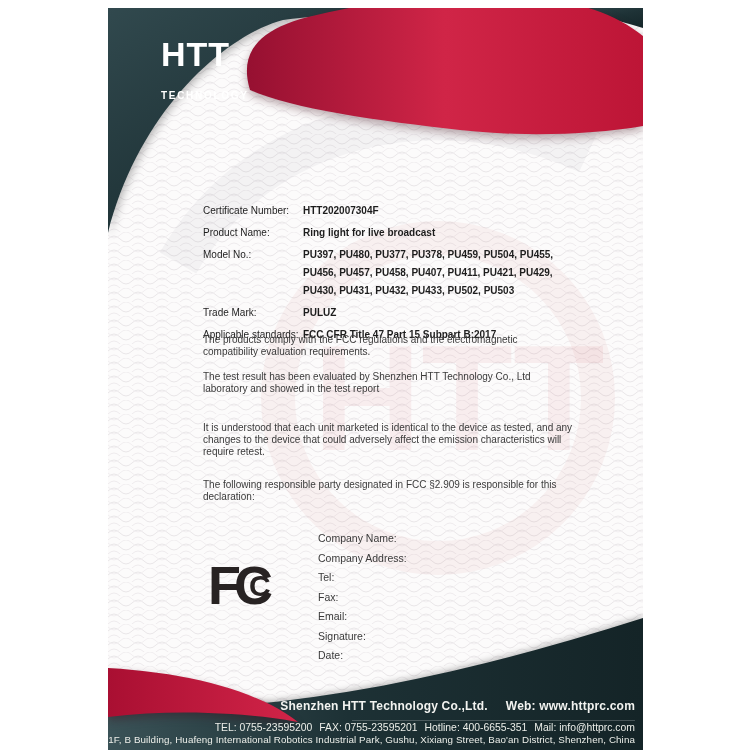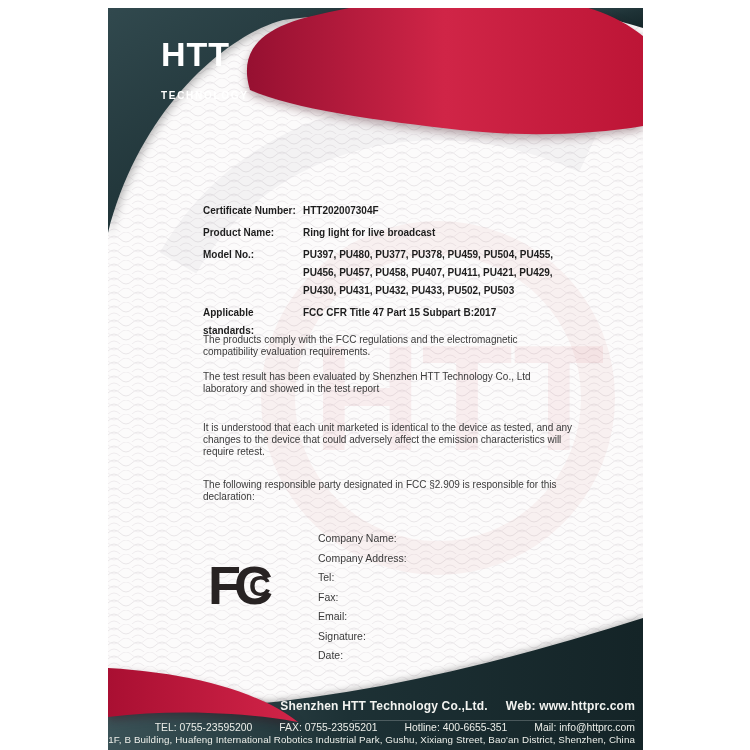--- a/index.html
+++ b/index.html
@@ -22,21 +22,21 @@
   .brand-main{font-size:34px;font-weight:700;letter-spacing:1px;line-height:36px;}
   .brand-sub{font-size:10px;font-weight:700;letter-spacing:1.7px;margin-top:18px;}
 
   .title{
     position:absolute;left:0;top:153px;width:535px;text-align:center;z-index:2;
     font-size:15px;font-weight:700;letter-spacing:.3px;color:#151515;
   }
 
   .fields{position:absolute;left:95px;top:194px;width:400px;z-index:2;}
   .frow{display:flex;align-items:flex-start;margin-bottom:4px;}
-  .flabel{width:100px;flex:0 0 100px;font-size:10px;font-weight:700;color:#1d1d1d;line-height:18px;}
+  .flabel{width:100px;flex:0 0 100px;font-size:10px;font-weight:400;color:#1d1d1d;line-height:18px;}
   .fvalue{font-size:10px;font-weight:700;color:#1d1d1d;line-height:18px;white-space:pre-line;}
 
   .para{position:absolute;left:95px;z-index:2;font-size:10px;line-height:12px;color:#3a3a3a;}
   .p1{top:326px;width:372px;}
   .p2{top:363px;width:372px;}
   .report{top:399px;left:150px;font-weight:700;color:#1d1d1d;}
   .report .rv{margin-left:12px;}
   .p3{top:414px;width:382px;}
   .p4{top:471px;width:366px;}
 
@@ -44,21 +44,21 @@
   .fcc-f{position:absolute;left:0;top:0;font-size:54px;font-weight:800;line-height:50px;}
   .fcc-c1{position:absolute;left:26px;top:0;font-size:54px;font-weight:800;line-height:50px;}
   .fcc-c2{position:absolute;left:41px;top:12px;font-size:30px;font-weight:800;line-height:28px;}
 
   .resp{position:absolute;left:210px;top:521px;z-index:2;}
   .resp-line{font-size:10.5px;line-height:19.5px;color:#3a3a3a;}
 
   .footer-text{position:absolute;right:8px;top:691px;z-index:2;text-align:right;color:#f2f3f0;}
   .ft1{font-size:12px;font-weight:700;letter-spacing:.2px;}
   .ft1 .web{margin-left:18px;}
-  .ft2{margin-top:9px;font-size:10.4px;display:flex;justify-content:flex-end;gap:27px;color:#eceee9;}
+  .ft2{margin-top:9px;font-size:10.4px;display:flex;justify-content:flex-end;gap:7px;color:#eceee9;}
   .ft3{margin-top:1px;font-size:9.8px;color:#eceee9;letter-spacing:.1px;}
   .ft-divider{position:absolute;right:8px;top:712px;width:283px;height:1px;
     background:rgba(255,255,255,.22);z-index:2;}
 </style>
 </head>
 <body>
 
 <div class="page">
   <div class="certificate">
 
@@ -126,20 +126,24 @@
         <div class="flabel">Product Name:</div>
         <div class="fvalue">Ring light for live broadcast</div>
       </div>
       <div class="frow">
         <div class="flabel">Model No.:</div>
         <div class="fvalue">PU397, PU480, PU377, PU378, PU459, PU504, PU455,
 PU456, PU457, PU458, PU407, PU411, PU421, PU429,
 PU430, PU431, PU432, PU433, PU502, PU503</div>
       </div>
       <div class="frow">
+        <div class="flabel">Trade Mark:</div>
+        <div class="fvalue">PULUZ</div>
+      </div>
+      <div class="frow">
         <div class="flabel">Applicable standards:</div>
         <div class="fvalue">FCC CFR Title 47 Part 15 Subpart B:2017</div>
       </div>
     </div>
 
     <div class="para p1">The products comply with the FCC regulations and the electromagnetic compatibility evaluation requirements.</div>
     <div class="para p2">The test result has been evaluated by Shenzhen HTT Technology Co., Ltd laboratory and showed in the test report</div>
     <div class="para p3">It is understood that each unit marketed is identical to the device as tested, and any changes to the device that could adversely affect the emission characteristics will require retest.</div>
     <div class="para p4">The following responsible party designated in FCC §2.909 is responsible for this declaration:</div>
 

